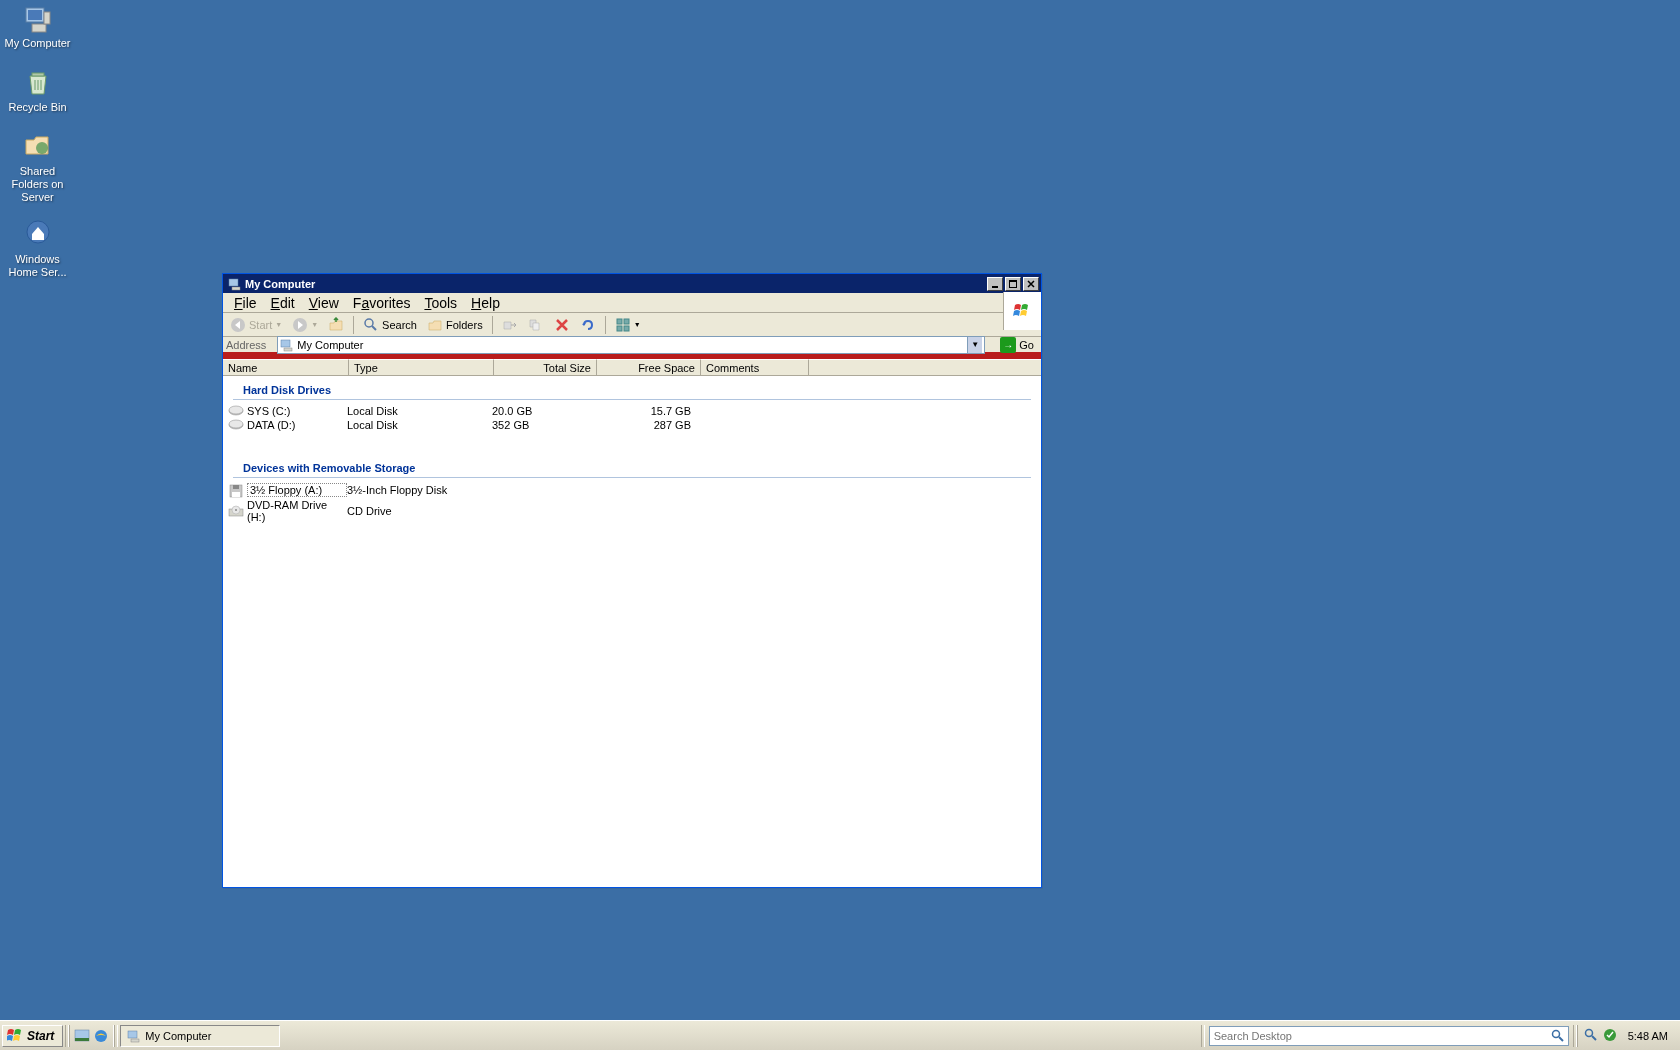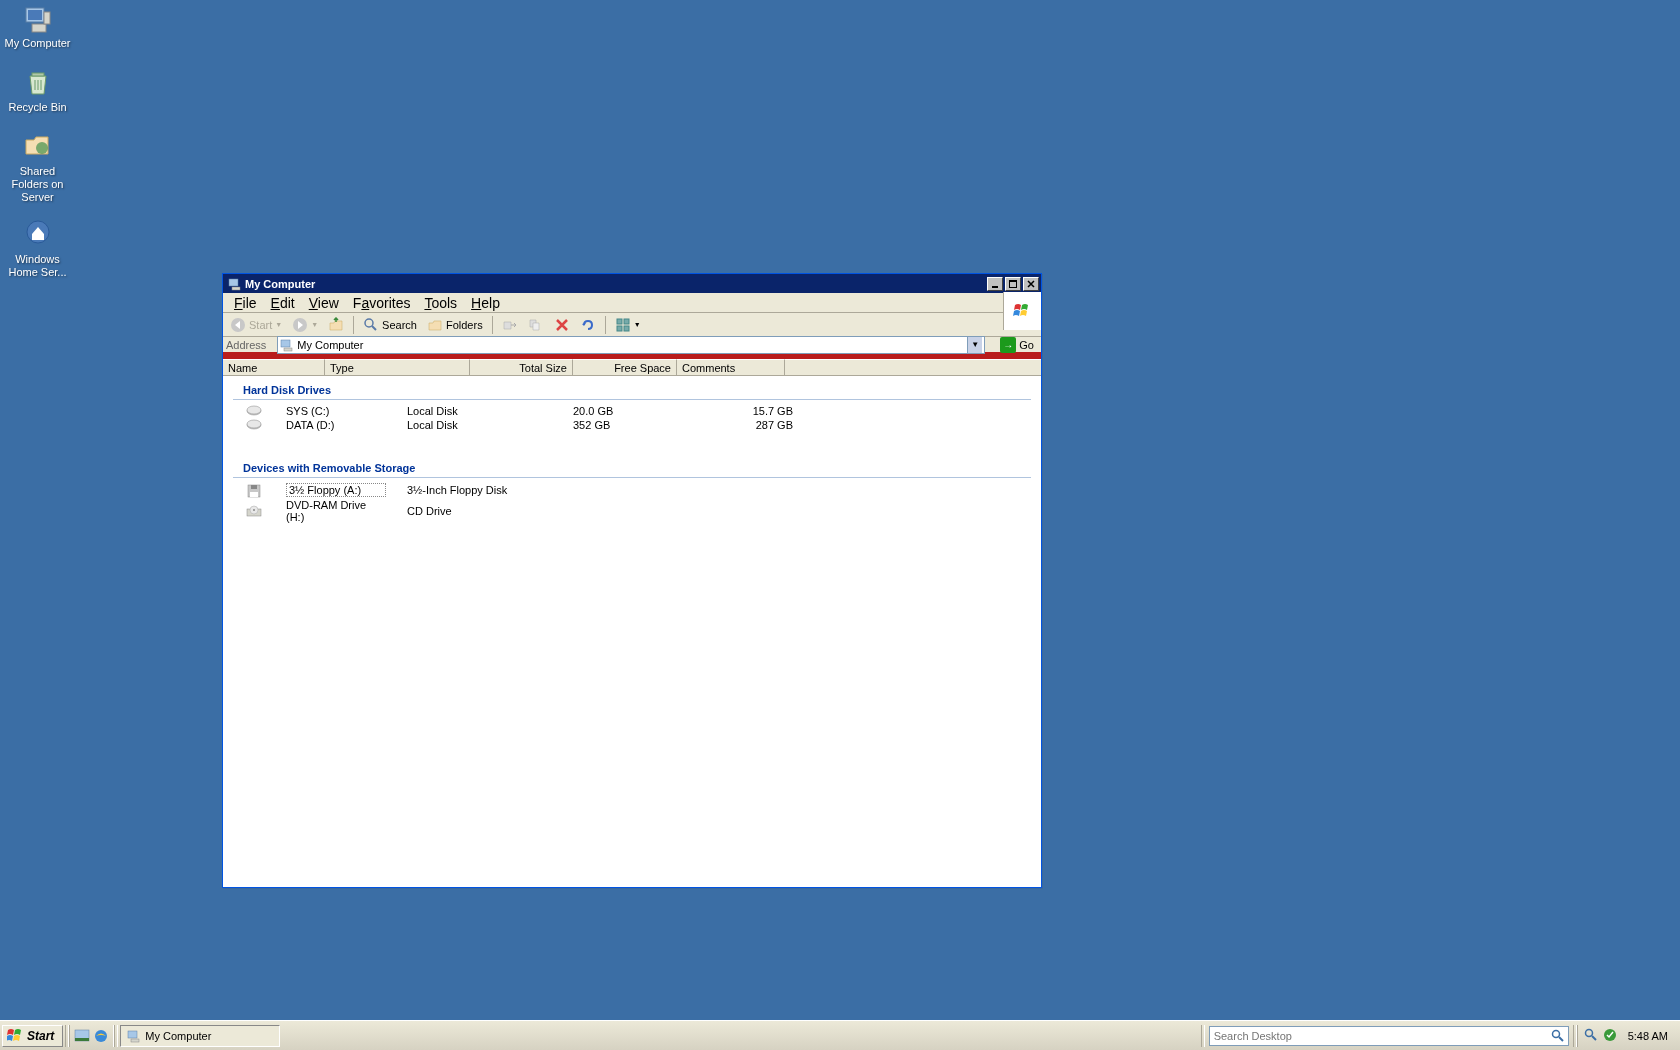--- a/index.html
+++ b/index.html
@@ -36,26 +36,26 @@
     .addressbar { height: 22px; background: #ece9d8; border-bottom: 7px solid #b91c1c; display: flex; align-items: center; padding: 0 3px; gap: 11px; }
     .addr-label { font-size: 11px; color: #666; }
     .addr-field { flex: 1; height: 18px; background: white; border: 1px solid #7f9db9; display: flex; align-items: center; padding: 0 2px; font-size: 11px; }
     .addr-field .dd { margin-left: auto; width:15px; height:16px; background:#c8d2e7; border-left:1px solid #7f9db9; display:flex;align-items:center;justify-content:center;font-size:8px;}
     .go-btn { display: flex; align-items: center; gap: 3px; font-size: 11px; padding: 1px 4px; cursor:pointer;}
     .go-icon{width:16px;height:16px;background:#1c9a1c;border-radius:2px;color:white;display:flex;align-items:center;justify-content:center;font-size:10px;font-weight:bold;}
 
     
     .cols-header { height: 17px; background: #ece9d8; border-bottom: 1px solid #aca899; display: flex; }
     .col-h { font-size: 11px; padding: 1px 5px; border-right: 1px solid #aca899; border-top:1px solid #fff; display:flex; align-items:center; cursor:pointer;}
-    .col-name{width:102px}.col-type{width:145px}.col-size{width:103px;justify-content:flex-end}.col-free{width:104px;justify-content:flex-end}.col-comments{width:108px}
+    .col-name{width:126px}.col-type{width:145px}.col-size{width:103px;justify-content:flex-end}.col-free{width:104px;justify-content:flex-end}.col-comments{width:108px}
 
     
     .content { background: white; height: calc(100% - 102px); overflow: auto; padding: 2px 0; }
     .group-header { font-size: 11px; font-weight: bold; color: #003399; padding: 6px 10px 3px; border-bottom: 1px solid #b0c4de; margin: 0 10px 4px 10px; }
-    .drive-row { display: flex; align-items: center; font-size: 11px; padding: 1px 23px; cursor:pointer;gap:21px;}
+    .drive-row { display: flex; align-items: center; font-size: 11px; padding: 1px 5px; cursor:pointer;}
     .drive-row .dicon { width: 16px; height: 12px; margin-right: 3px;}
     .drive-row .dname { width: 100px; }
     .drive-row .dtype { width: 145px; }
     .drive-row .dsize { width: 103px; text-align: left; padding-right:8px;}
     .drive-row .dfree { width: 104px; text-align: right; padding-right:8px;}
     .drive-row.selected .dname { border: 1px dotted #888; padding: 0 2px; }
 
     
     svg { display:block; }
 

